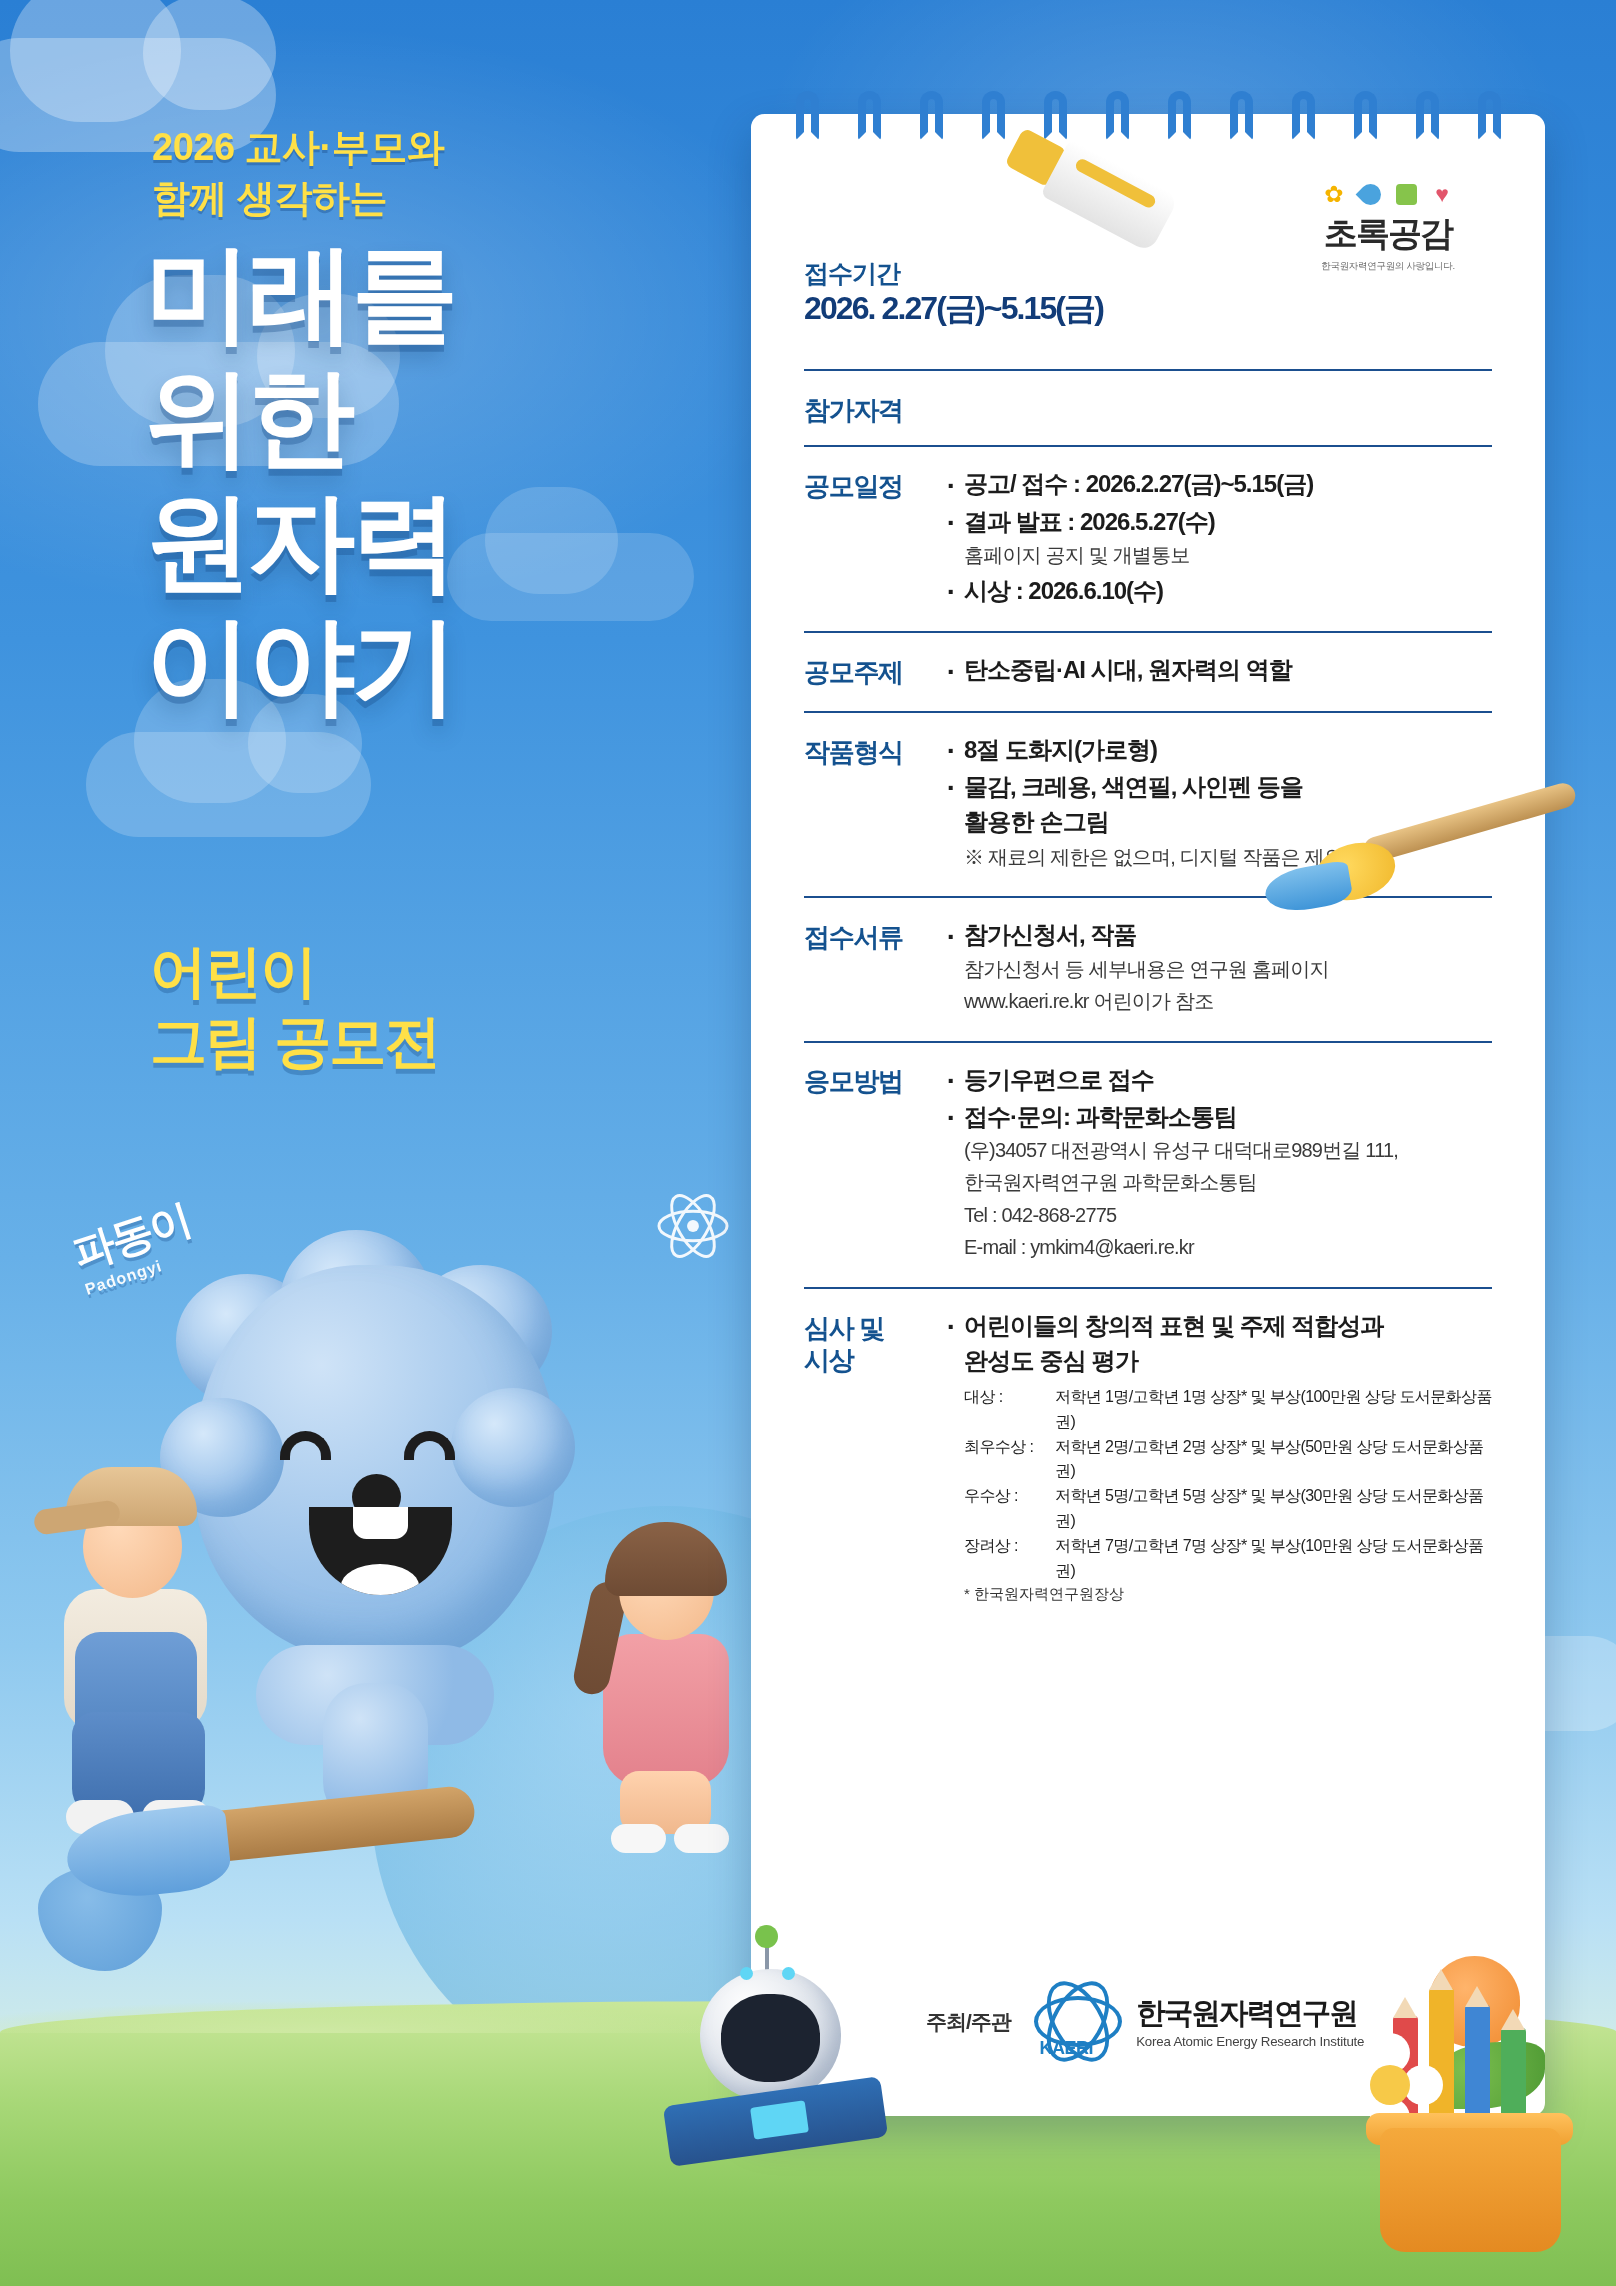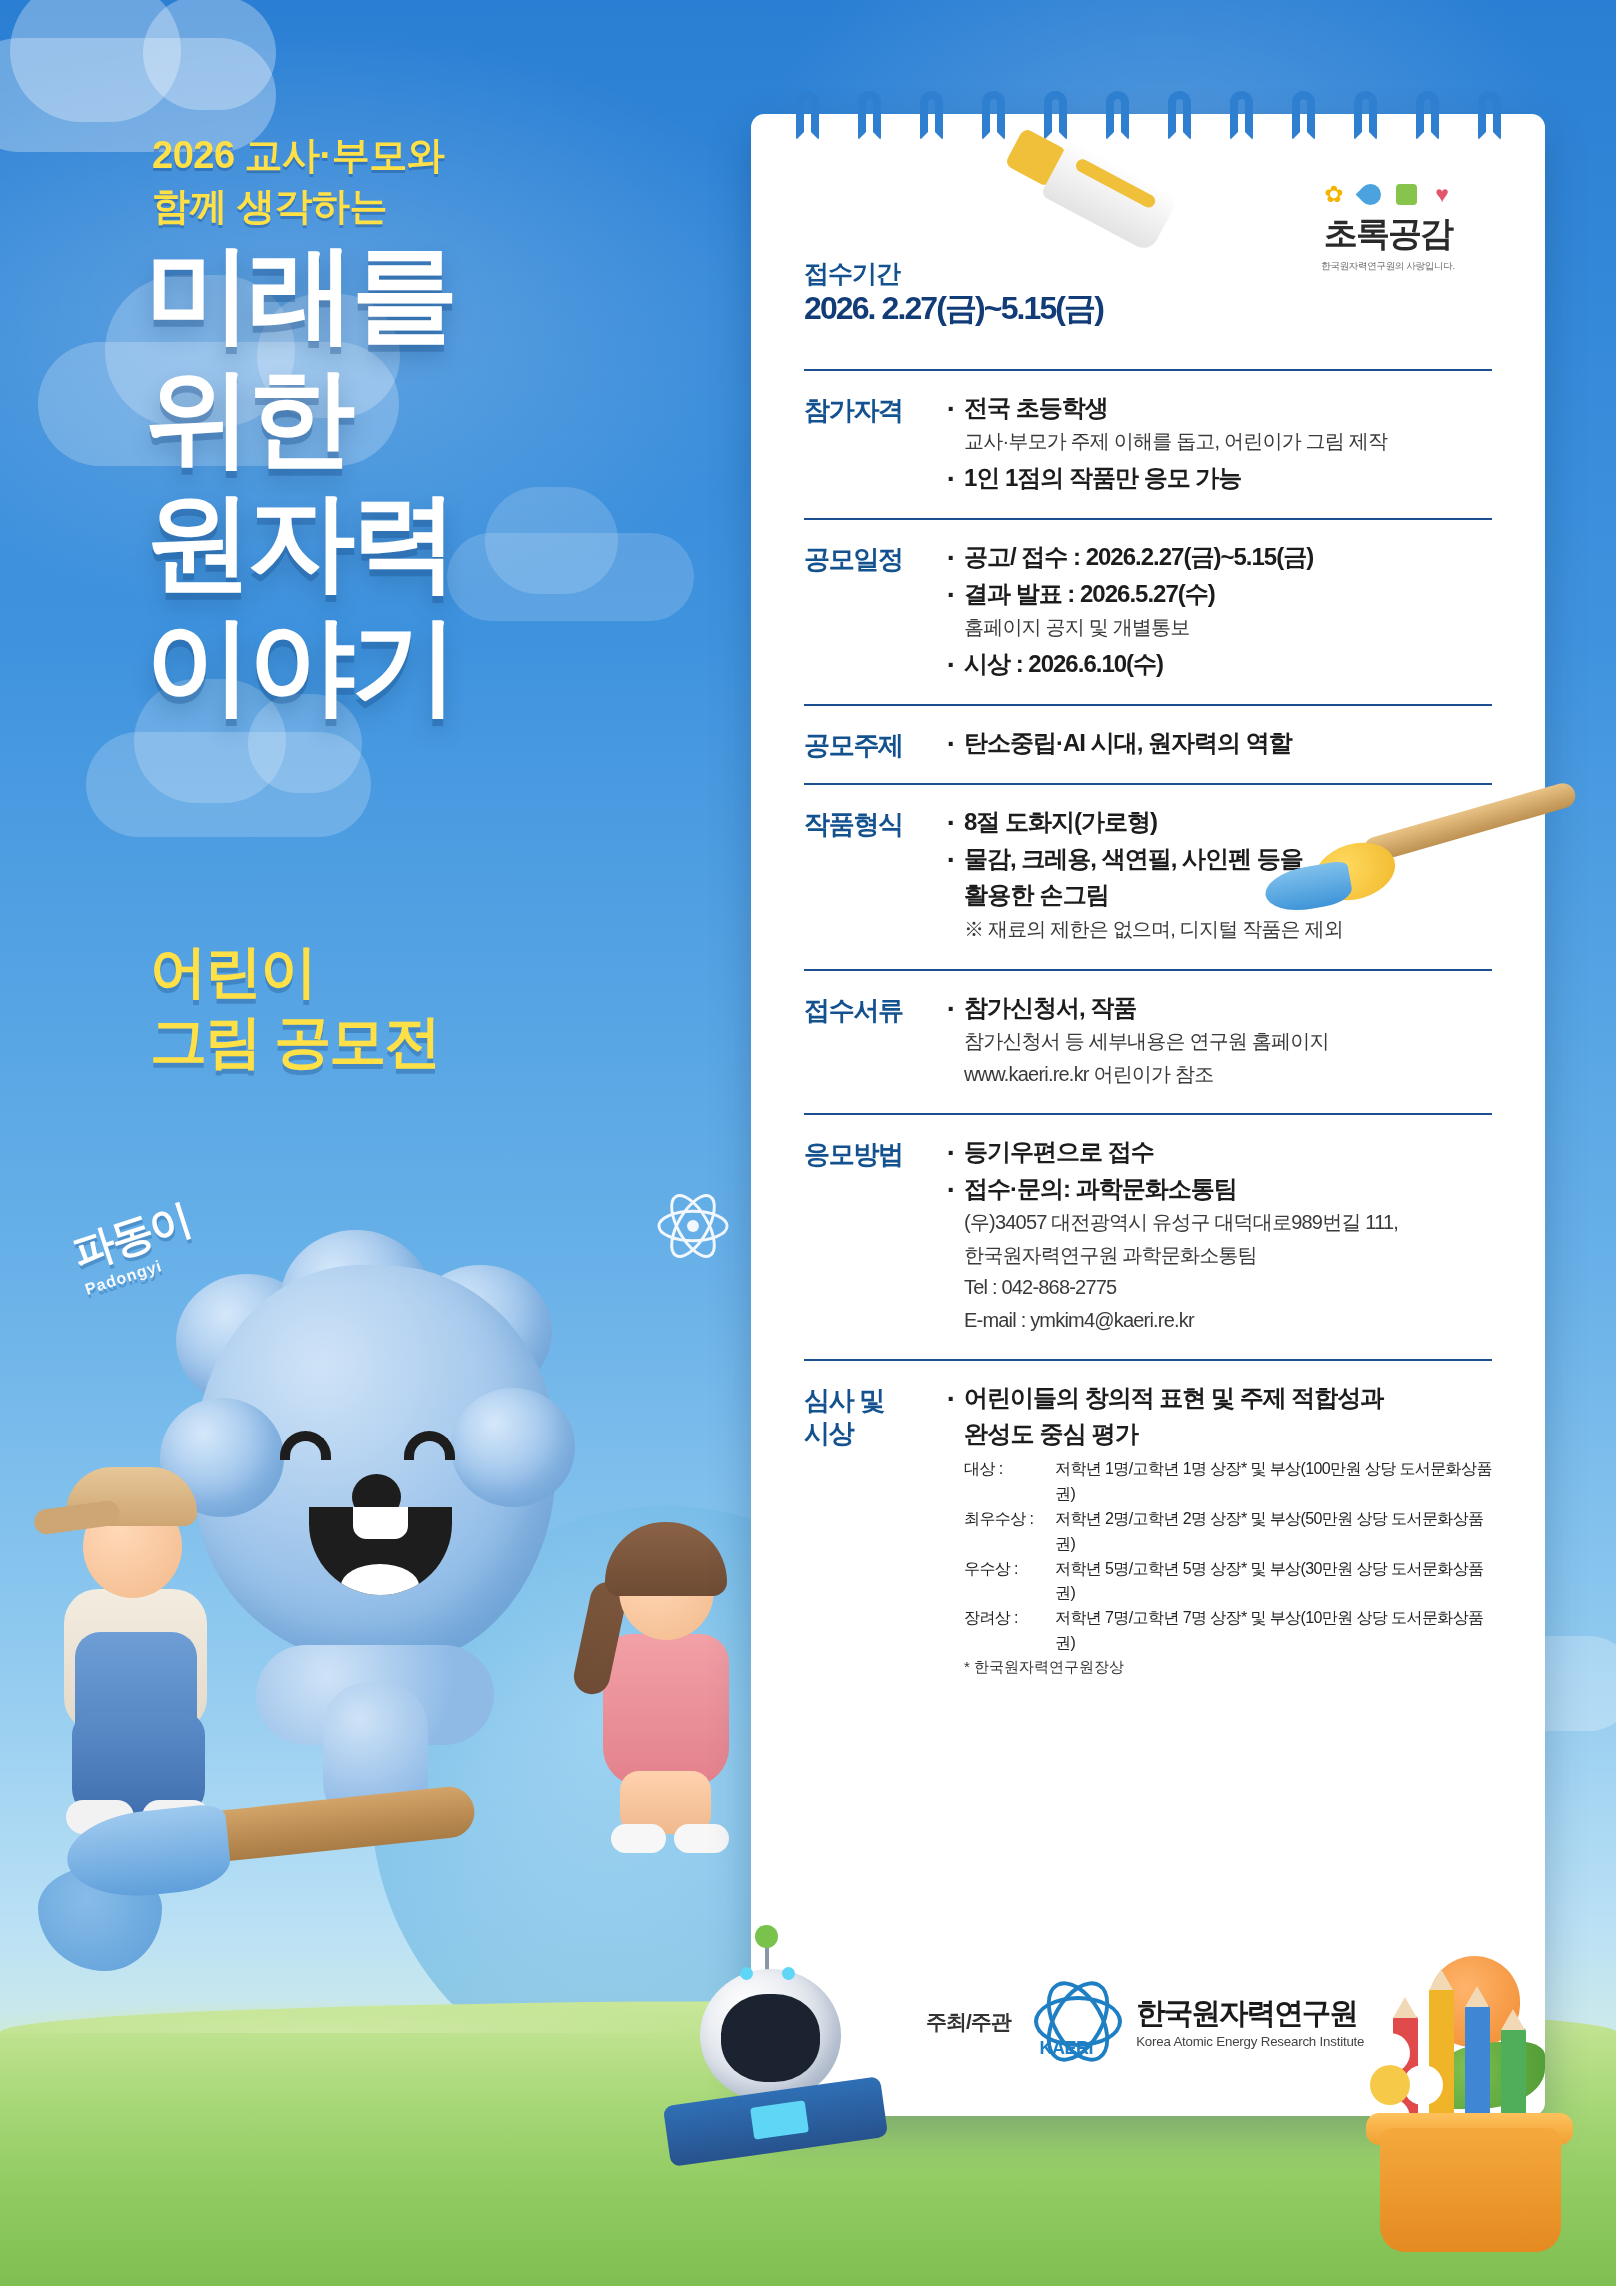--- a/index.html
+++ b/index.html
@@ -54,21 +54,21 @@
     border-radius: 50%;
     background: radial-gradient(circle at 40% 35%, #9fd4f2, #5fb0e0 60%, #3f97d2 100%);
     opacity: 0.55;
   }
 
   
   .left {
     position: absolute; left: 0; top: 0; width: 761px; height: 2286px;
   }
   .eyebrow {
-    position: absolute; left: 152px; top: 130px;
+    position: absolute; left: 152px; top: 122px;
     font-size: 38px; font-weight: 800; color: #ffe047; line-height: 1.34;
     letter-spacing: -0.5px;
     text-shadow: 0 2.9px 0 rgba(20,70,130,0.35);
   }
   .bigtitle {
     position: absolute; left: 145px; top: 240px;
     font-size: 107px; font-weight: 900; color: #ffffff; line-height: 1.0;
     letter-spacing: -3.8px;
     text-shadow: 0 6.7px 0 rgba(22,74,135,0.33), 0 13.3px 21px rgba(16,56,104,0.28);
   }
@@ -389,25 +389,20 @@
       <div class="tag">한국원자력연구원의 사랑입니다.</div>
     </div>
 
     <div class="period-label">접수기간</div>
     <div class="period-date">2026. 2.27(금)~5.15(금)</div>
 
     <div class="rows">
 
       <div class="row">
         <div class="label">참가자격</div>
-        <div class="content">
-          <div class="bullet">전국 초등학생</div>
-          <div class="note">교사·부모가 주제 이해를 돕고, 어린이가 그림 제작</div>
-          <div class="bullet">1인 1점의 작품만 응모 가능</div>
-        </div>
       </div>
 
       <div class="row">
         <div class="label">공모일정</div>
         <div class="content">
           <div class="bullet">공고/ 접수 : 2026.2.27(금)~5.15(금)</div>
           <div class="bullet">결과 발표 : 2026.5.27(수)</div>
           <div class="note">홈페이지 공지 및 개별통보</div>
           <div class="bullet">시상 : 2026.6.10(수)</div>
         </div>

